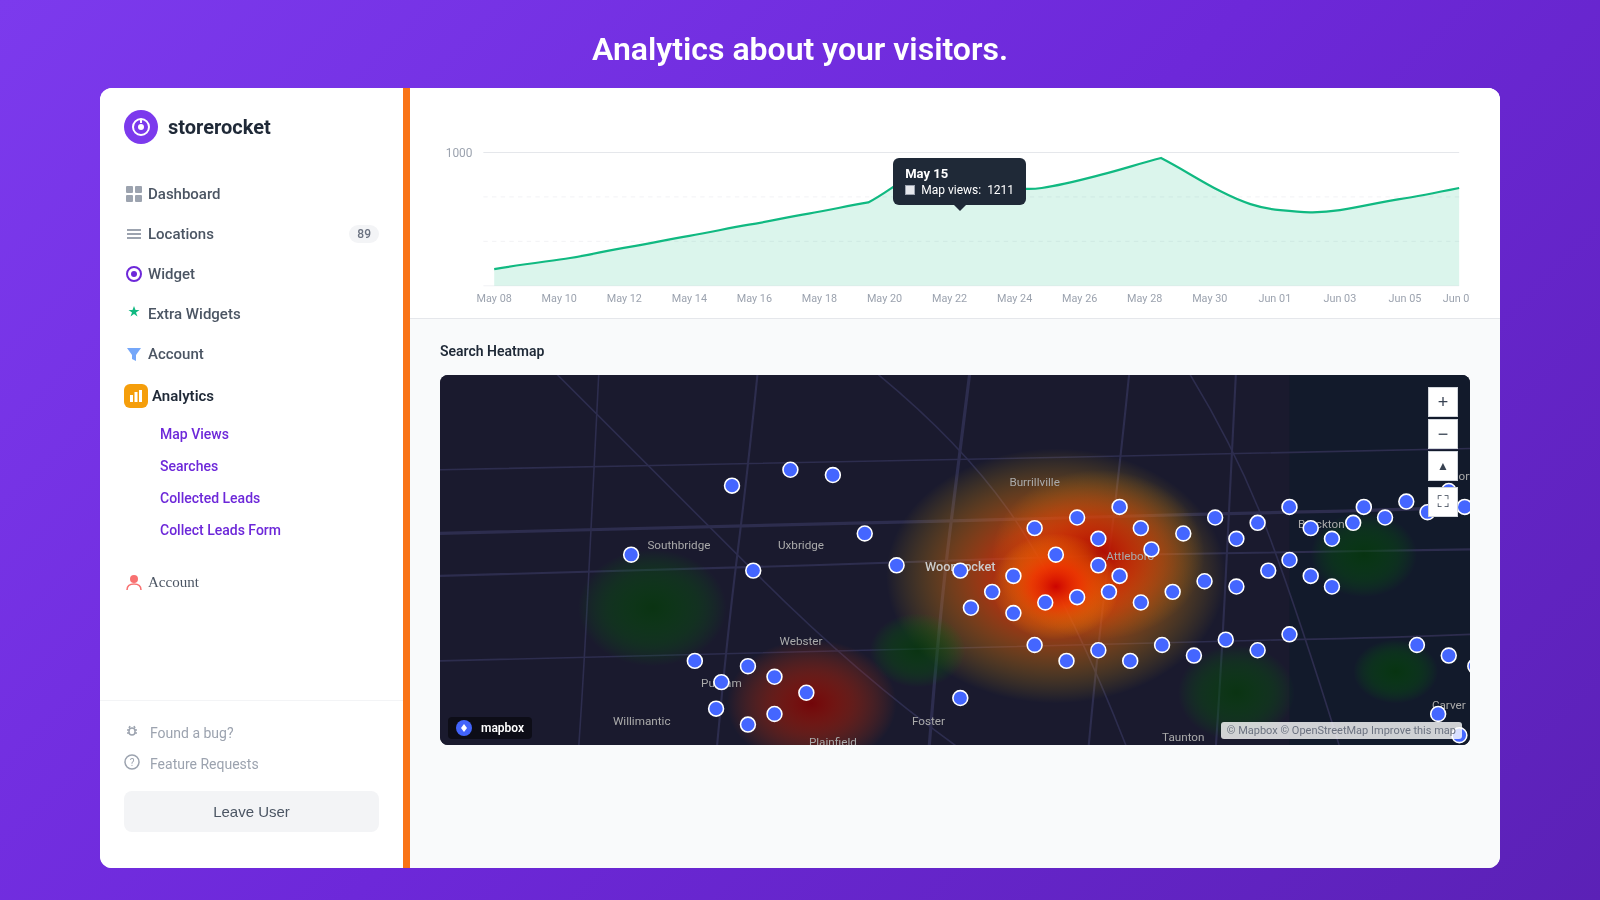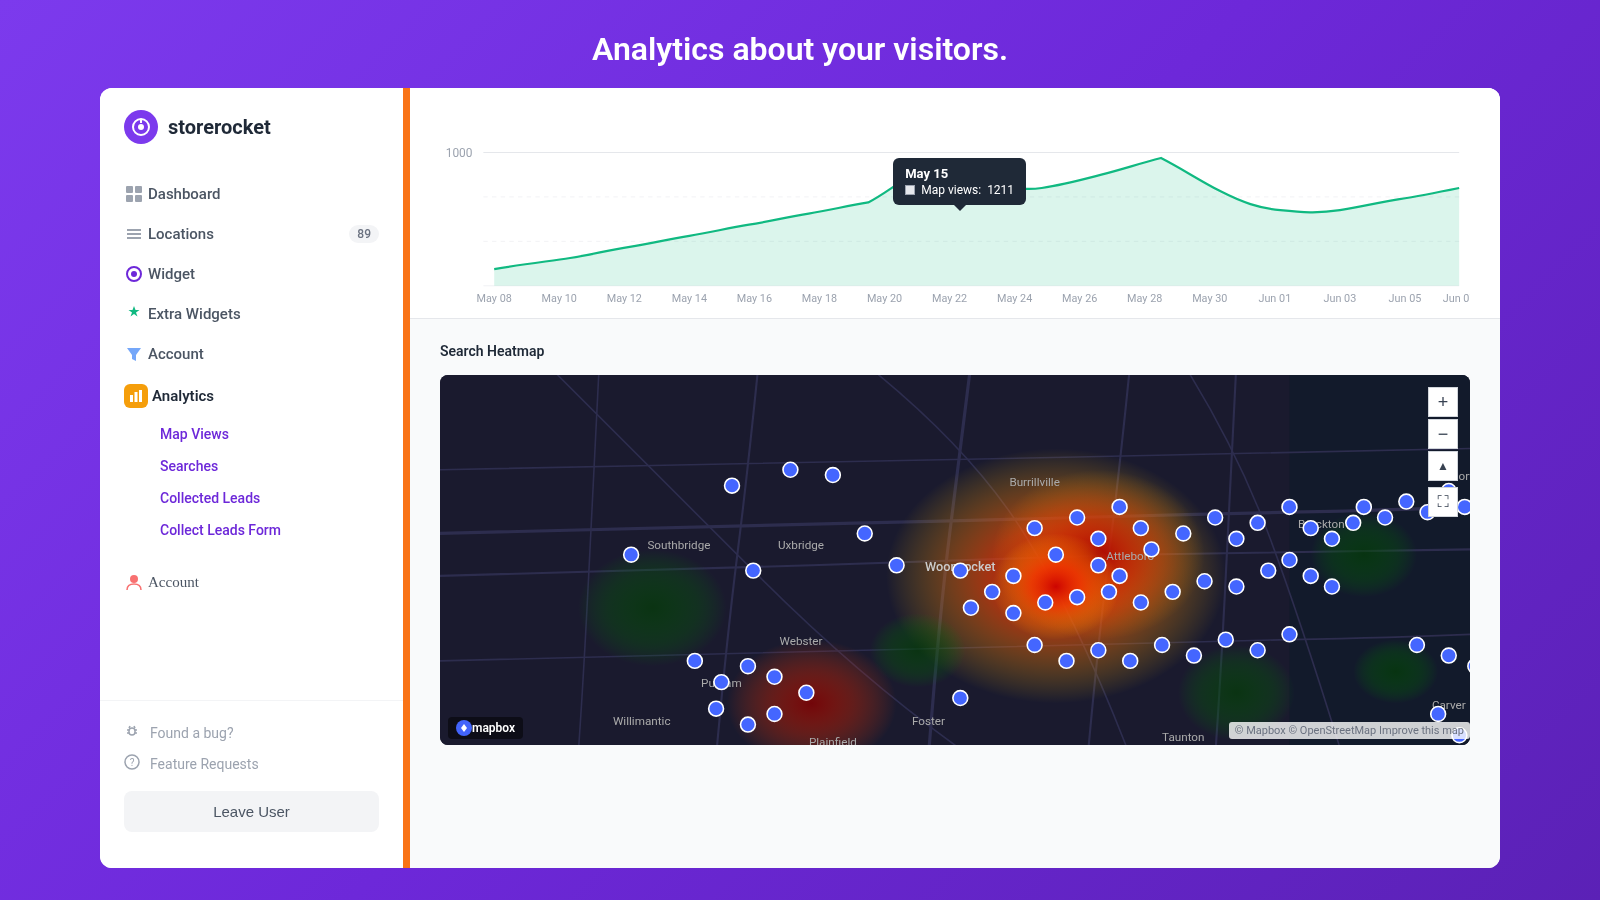--- a/index.html
+++ b/index.html
@@ -257,34 +257,34 @@
       display: flex;
       align-items: center;
       justify-content: center;
       cursor: pointer;
       font-size: 14px;
       color: #374151;
     }
     .map-attribution {
       position: absolute;
       bottom: 6px;
-      right: 0;
+      right: 8px;
       font-size: 11px;
       color: #6b7280;
       background: rgba(255,255,255,0.8);
       padding: 2px 6px;
       border-radius: 3px;
     }
     .mapbox-logo {
       position: absolute;
       bottom: 6px;
       left: 8px;
       display: flex;
       align-items: center;
-      gap: 0;
+      gap: 9px;
       font-size: 12px;
       font-weight: 600;
       color: white;
       background: rgba(0,0,0,0.5);
       padding: 3px 8px;
       border-radius: 4px;
       justify-content: space-between;
     }
     
     .map-svg {

